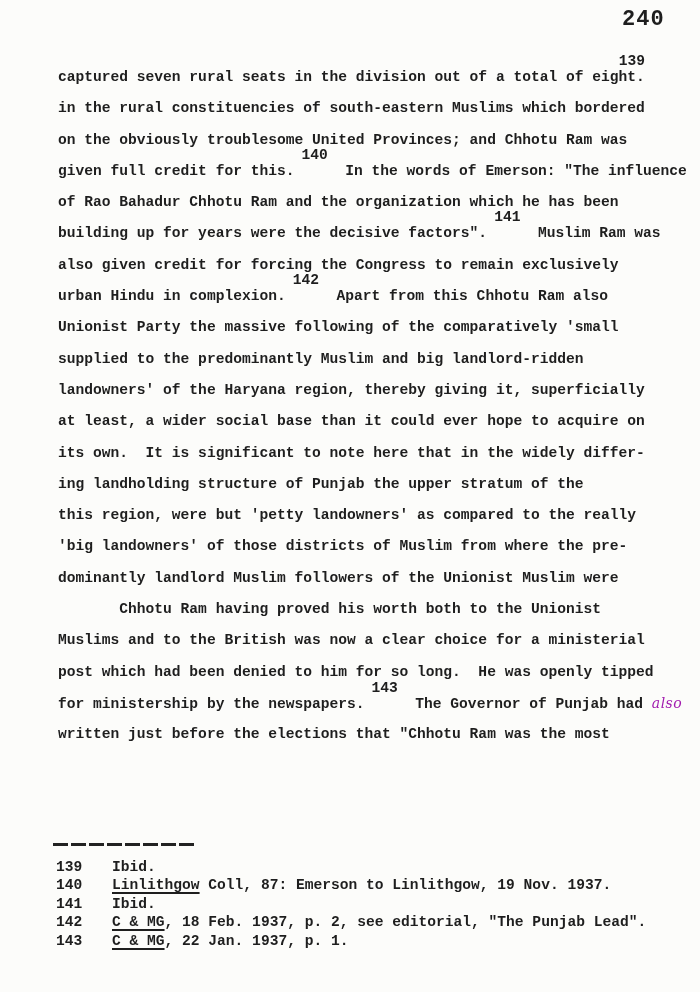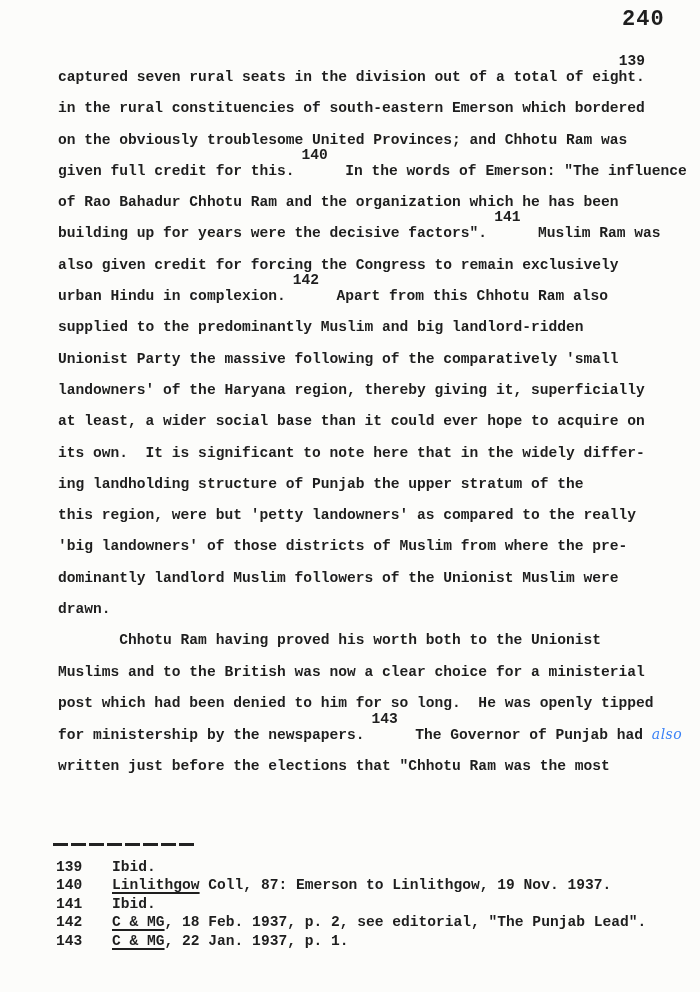--- a/index.html
+++ b/index.html
@@ -39,21 +39,21 @@
     top: -16px;
     margin-left: 7px;
     white-space: pre;
   }
   .sup-end { margin-left: -26px; }
   .hand {
     font-family: "DejaVu Serif", serif;
     font-style: italic;
     font-weight: normal;
     font-size: 14px;
-    color: #3b82f6;
+    color: #a21caf;
     letter-spacing: 0.5px;
   }
   .footnote-separator {
     position: absolute;
     top: 843px; left: 53px;
     width: 144px; height: 3px;
     background: repeating-linear-gradient(90deg, #222 0px, #222 15px, rgba(0,0,0,0) 15px, rgba(0,0,0,0) 18px);
   }
   .footnotes {
     position: absolute;
@@ -77,37 +77,36 @@
     text-underline-offset: 3px;
   }
 </style>
 </head>
 <body>
 
 <div class="page">
   <div class="page-number">240</div>
   <div class="body-text">
       <div class="line"><span>captured seven rural seats in the division out of a total of eight.</span><span class="sup sup-end">139</span></div>
-      <div class="line"><span>in the rural constituencies of south-eastern Emerson which bordered</span></div>
+      <div class="line"><span>in the rural constituencies of south-eastern Muslims which bordered</span></div>
       <div class="line"><span>on the obviously troublesome United Provinces; and Chhotu Ram was</span></div>
       <div class="line"><span>given full credit for this.</span><span class="sup">140</span><span>  In the words of Emerson: "The influence</span></div>
       <div class="line"><span>of Rao Bahadur Chhotu Ram and the organization which he has been</span></div>
       <div class="line"><span>building up for years were the decisive factors".</span><span class="sup">141</span><span>  Muslim Ram was</span></div>
       <div class="line"><span>also given credit for forcing the Congress to remain exclusively</span></div>
       <div class="line"><span>urban Hindu in complexion.</span><span class="sup">142</span><span>  Apart from this Chhotu Ram also</span></div>
+      <div class="line"><span>Unionist Party the massive following of the comparatively 'small</span></div>
       <div class="line"><span>supplied to the predominantly Muslim and big landlord-ridden</span></div>
-      <div class="line"><span>Unionist Party the massive following of the comparatively 'small</span></div>
       <div class="line"><span>landowners' of the Haryana region, thereby giving it, superficially</span></div>
       <div class="line"><span>at least, a wider social base than it could ever hope to acquire on</span></div>
       <div class="line"><span>its own.  It is significant to note here that in the widely differ-</span></div>
       <div class="line"><span>ing landholding structure of Punjab the upper stratum of the</span></div>
       <div class="line"><span>this region, were but 'petty landowners' as compared to the really</span></div>
       <div class="line"><span>'big landowners' of those districts of Muslim from where the pre-</span></div>
       <div class="line"><span>dominantly landlord Muslim followers of the Unionist Muslim were</span></div>
-      <div class="line"><span>drawn.</span></div>
       <div class="line"><span>       Chhotu Ram having proved his worth both to the Unionist</span></div>
       <div class="line"><span>Muslims and to the British was now a clear choice for a ministerial</span></div>
       <div class="line"><span>post which had been denied to him for so long.  He was openly tipped</span></div>
       <div class="line"><span>for ministership by the newspapers.</span><span class="sup">143</span><span>  The Governor of Punjab had </span><span class="hand">also</span></div>
       <div class="line"><span>written just before the elections that "Chhotu Ram was the most</span></div>
     </div>
   <div class="footnote-separator"></div>
   <div class="footnotes">
       <div class="fn-row">
         <span class="fn-num">139</span>

